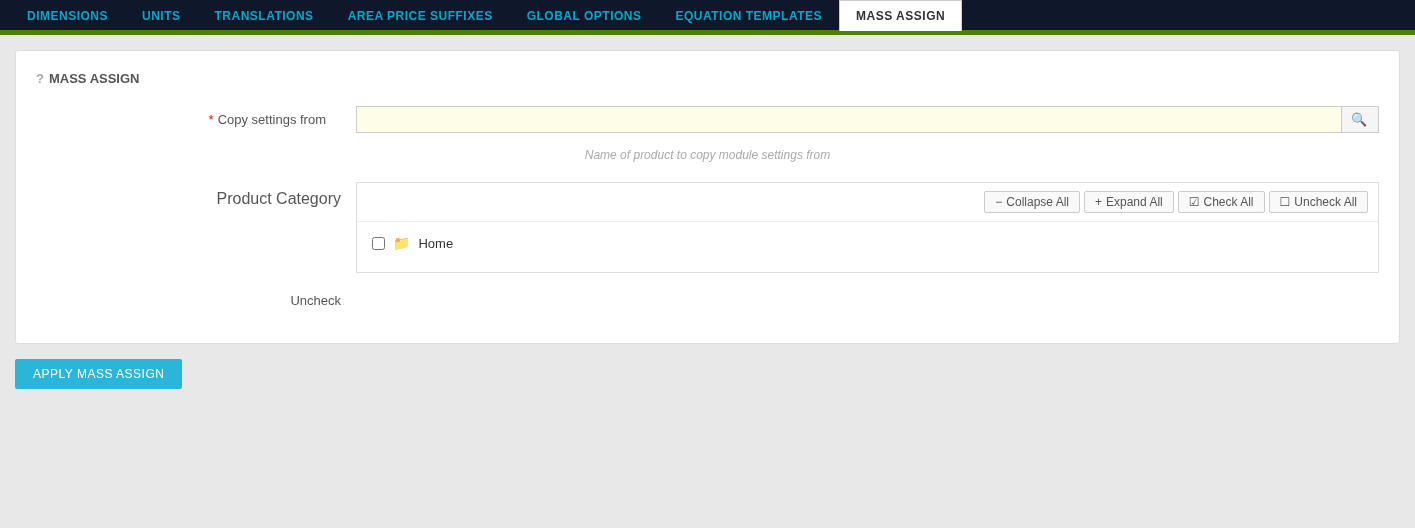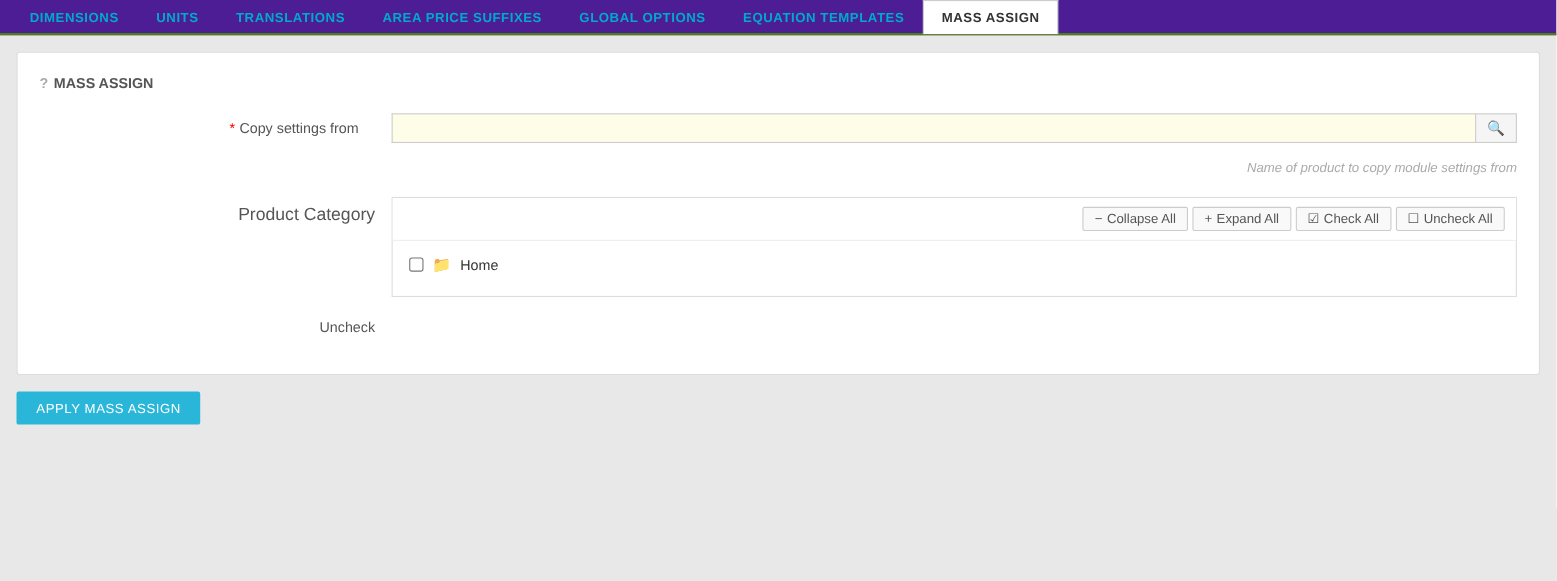--- a/index.html
+++ b/index.html
@@ -6,22 +6,22 @@
     body {
       font-family: Arial, sans-serif;
       font-size: 13px;
       background: #e8e8e8;
       color: #333;
     }
 
     
     .nav-tabs {
       display: flex;
-      background: #4c1d95;
-      border-bottom: 2px solid #4d7c0f;
+      background: #0f172a;
+      border-bottom: 5px solid #4d7c0f;
       padding: 0 10px;
     }
     .nav-tab {
       padding: 8px 16px;
       cursor: pointer;
       color: #00aacc;
       font-size: 12px;
       font-weight: bold;
       letter-spacing: 0.5px;
       text-transform: uppercase;
@@ -104,21 +104,21 @@
       padding: 5px 10px;
       background: #f5f5f5;
       border: 1px solid #ccc;
       cursor: pointer;
       color: #555;
       font-size: 13px;
     }
 
     
     .helper-text {
-      text-align: right;
+      text-align: center;
       color: #aaa;
       font-style: italic;
       font-size: 12px;
       margin: 10px 0 20px;
     }
 
     
     .category-row {
       display: flex;
       align-items: flex-start;

